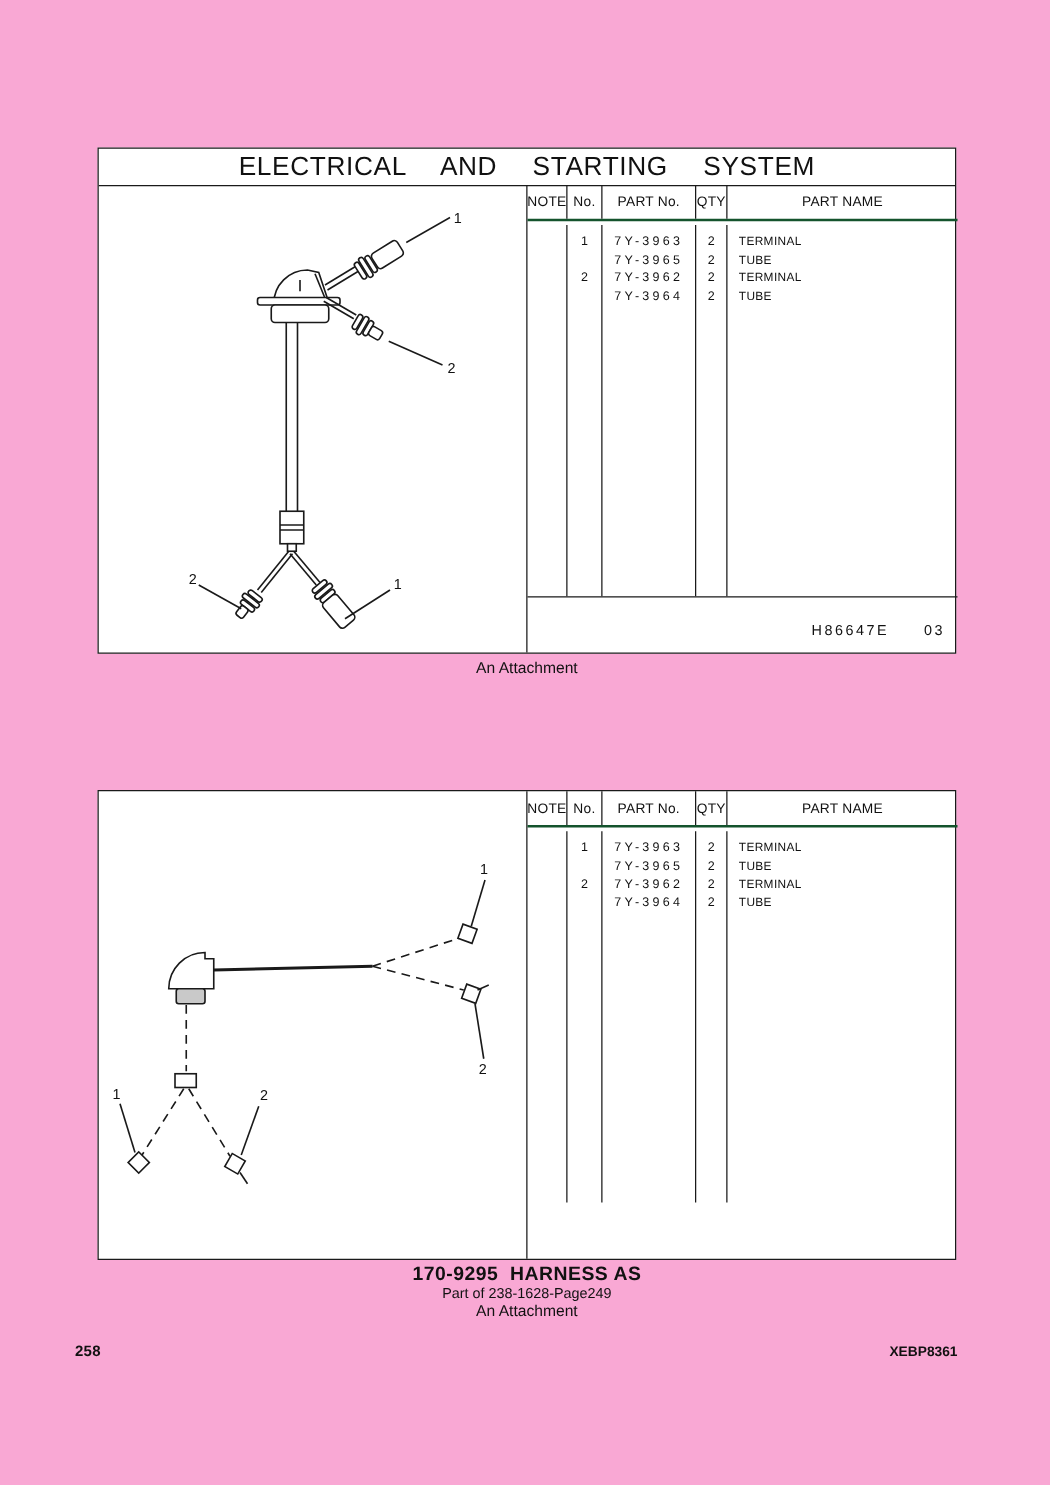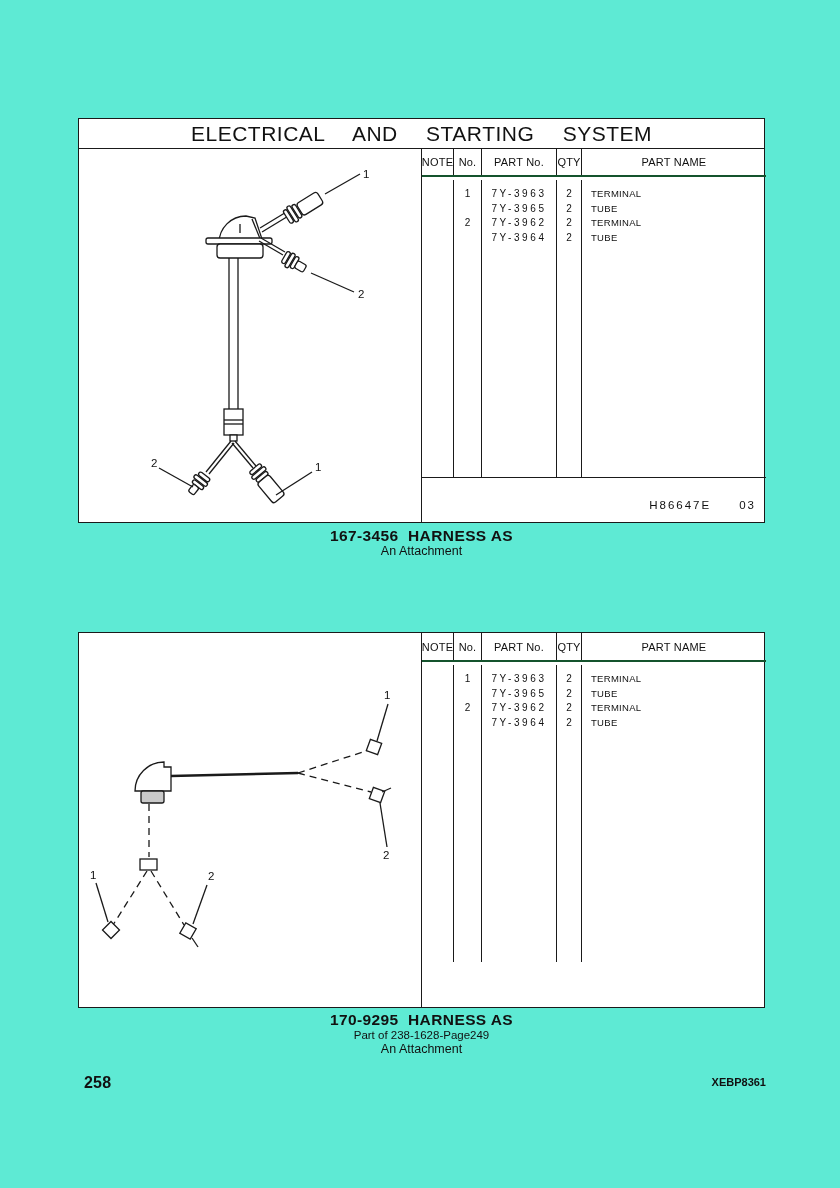--- a/index.html
+++ b/index.html
@@ -1,16 +1,16 @@
 <!DOCTYPE html>
 <html><head>
 <meta charset="utf-8">
 <style>
   html,body{margin:0;padding:0;background:#fff;}
-  .page{position:relative;width:840px;height:1188px;background:#5eead4;
+  .page{position:relative;width:840px;height:1188px;background:#f9a8d4;
         font-family:"Liberation Sans",sans-serif;color:#111;overflow:hidden;}
   .panel{position:absolute;left:78px;width:687px;border:1.6px solid #1a1a1a;box-sizing:border-box;background:#fff;}
   #panel1{top:118px;height:405px;}
   #panel2{top:632px;height:376px;}
   .titlebar{height:29px;border-bottom:1.6px solid #1a1a1a;text-align:center;
             font-size:21px;word-spacing:22px;letter-spacing:.5px;line-height:29px;white-space:pre;}
   .ptable{position:absolute;top:0;left:342px;width:345px;bottom:0;border-left:1.6px solid #1a1a1a;box-sizing:border-box;}
   #panel1 .ptable{top:29px;}
   .thead{display:flex;height:29px;border-bottom:2px solid #14532d;box-sizing:border-box;}
   .thead .hc{display:flex;align-items:center;justify-content:center;font-size:11px;letter-spacing:.2px;
@@ -34,21 +34,21 @@
   .shape{stroke:#1a1a1a;stroke-width:1.3;fill:#fff;}
   .shaded{stroke:#1a1a1a;stroke-width:1.3;fill:#c9c9c9;}
   .dash{stroke:#1a1a1a;stroke-width:1.3;fill:none;stroke-dasharray:7 5;}
   .thick{stroke:#1a1a1a;stroke-width:2.4;fill:none;}
   .callout{font-size:11.5px;fill:#111;font-family:"Liberation Sans",sans-serif;}
   .caption{position:absolute;left:78px;width:687px;text-align:center;line-height:1.12;}
   #caption1{top:527px;} #caption2{top:1011px;}
   .cap-title{font-size:15.5px;font-weight:bold;letter-spacing:.4px;white-space:pre;}
   .cap-sub{font-size:11.5px;margin-top:1px;}
   .cap-note{font-size:12.5px;}
-  .pageno{position:absolute;left:84px;top:1074px;font-size:16px;font-weight:bold;letter-spacing:.2px;}
+  .pageno{position:absolute;left:60px;top:1074px;font-size:12px;font-weight:bold;letter-spacing:.2px;}
   .doccode{position:absolute;right:74px;top:1076px;font-size:11px;font-weight:bold;}
 </style>
 </head>
 <body>
 
 <div class="page">
 
   <div class="panel" id="panel1">
     <div class="titlebar">ELECTRICAL AND STARTING SYSTEM</div>
 
@@ -166,21 +166,20 @@
           <div class="cell">TUBE</div>
         </div>
       </div>
       <div class="tfoot">
         <span>H86647E</span><span class="rev">03</span>
       </div>
     </div>
   </div>
 
   <div class="caption" id="caption1">
-    <div class="cap-title">167-3456  HARNESS AS</div>
     <div class="cap-note">An Attachment</div>
   </div>
 
   <div class="panel" id="panel2">
 
     <div class="diagram">
       <svg width="342" height="374" viewBox="0 0 342 374">
 
         <g>
           <path class="shape" d="M 56 158 A 29 29 0 0 1 85 129 L 85 134 L 92 134 L 92 158 Z"></path>

